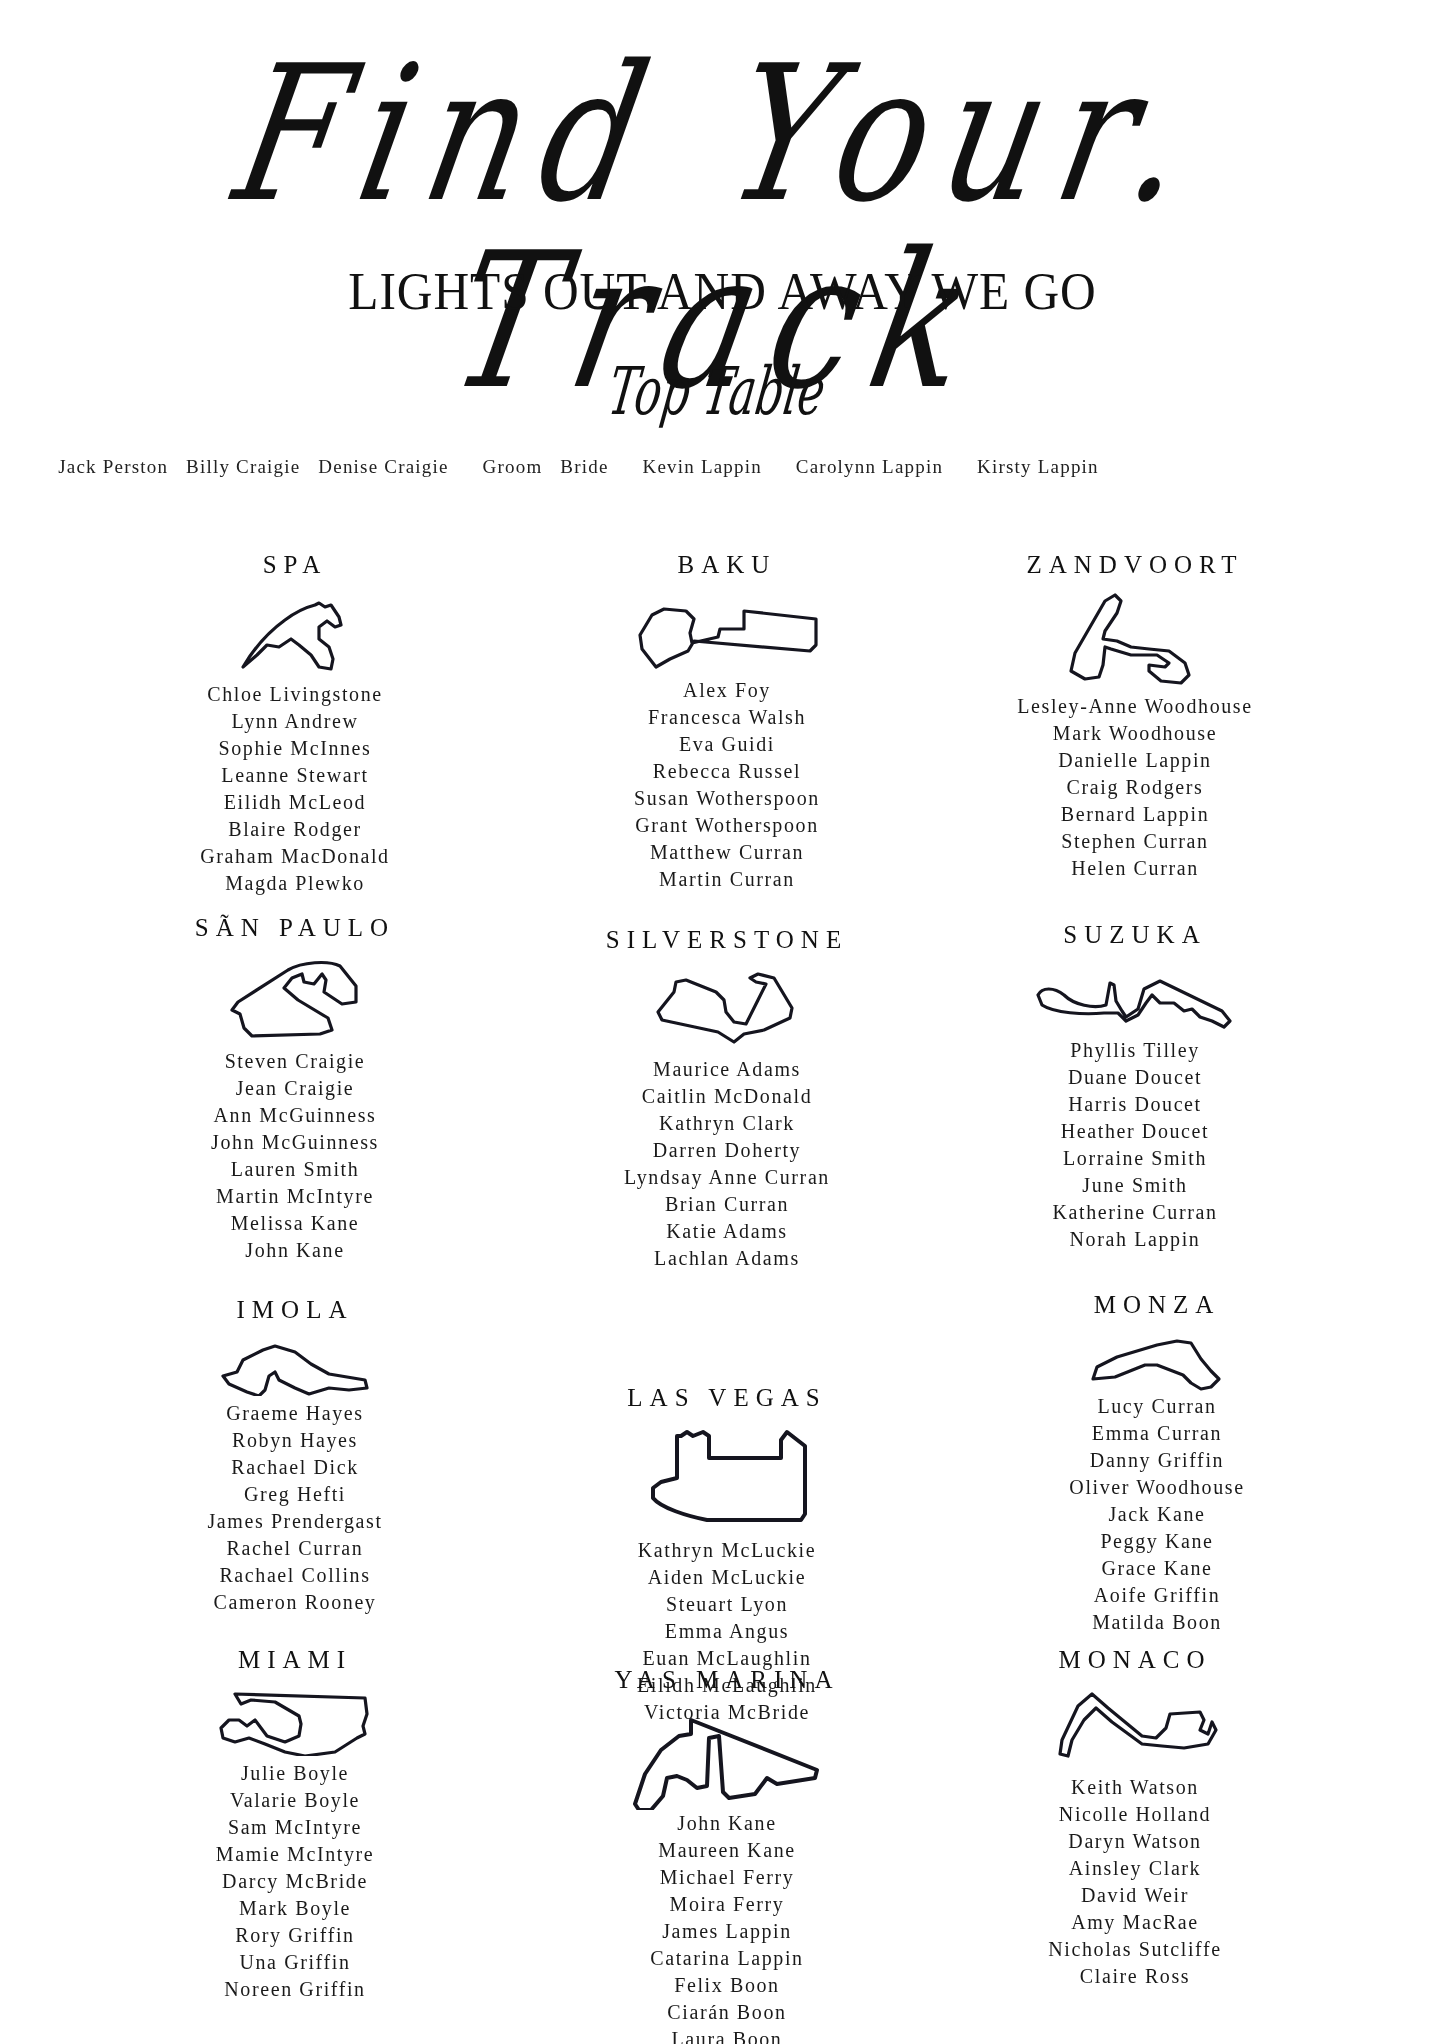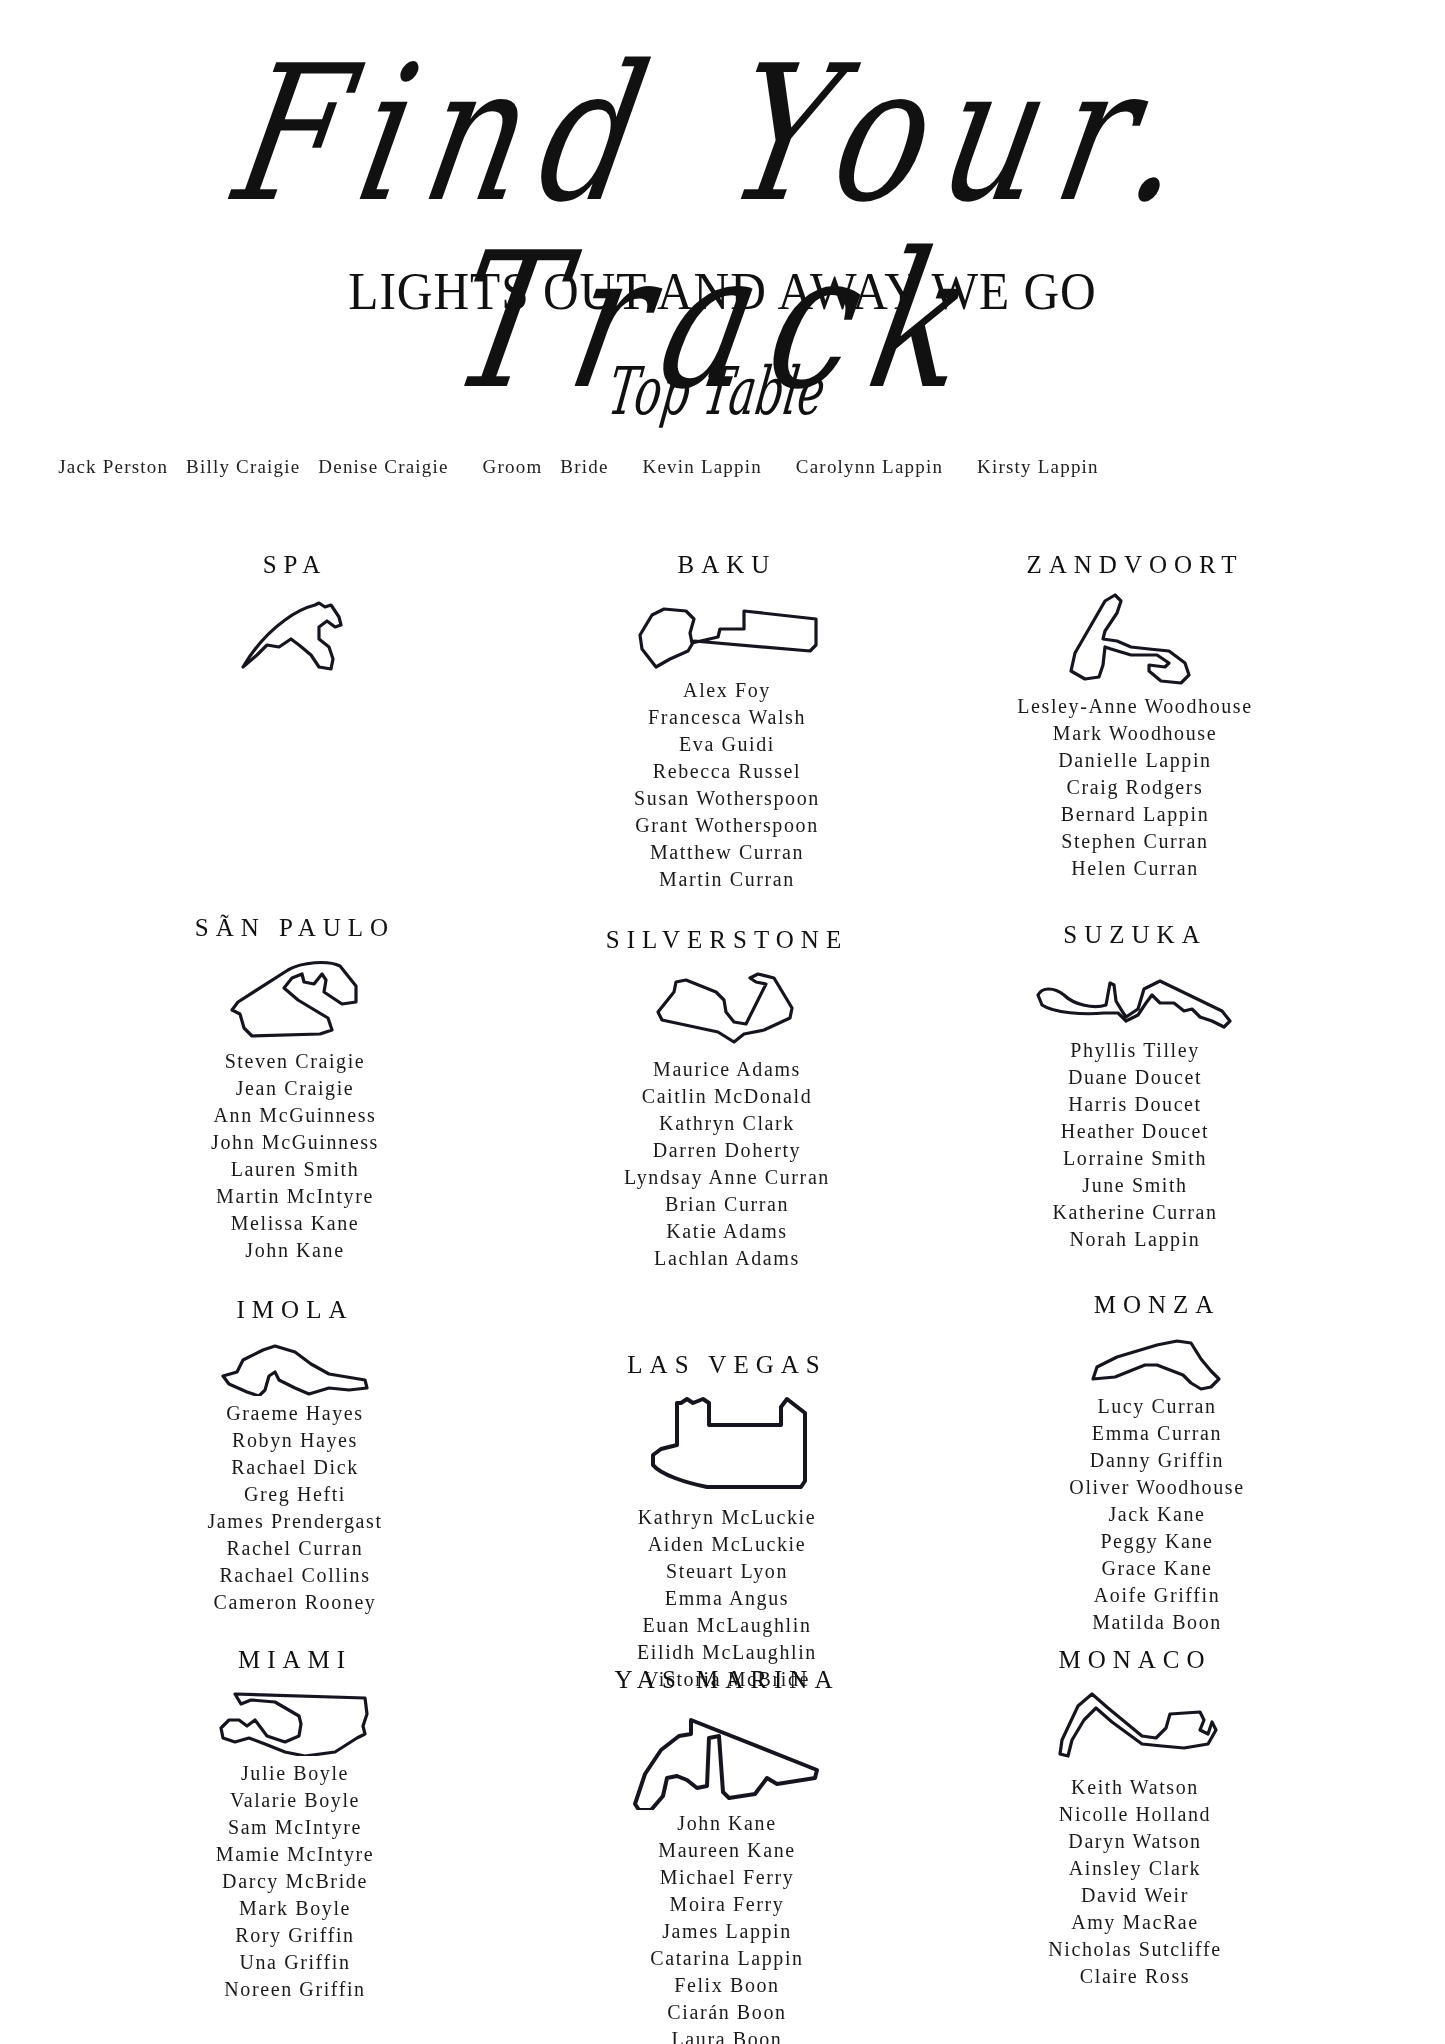--- a/index.html
+++ b/index.html
@@ -36,20 +36,30 @@
   <span class="gap">Kevin Lappin</span>
   <span class="gap">Carolynn Lappin</span>
   <span class="gap">Kirsty Lappin</span>
 </div>
 
 <div class="section" style="left:115px; top:535px;">
   <h2>SPA</h2>
   <svg class="track" width="120" height="78" viewBox="0 0 120 78" style="margin-top:6px">
     <path d="M8 72 C18 55 32 38 50 25 C62 16 72 12 80 10 L84 8 L90 12 L96 10 L104 22 L106 30 L100 32 L92 26 L84 32 L84 44 L94 52 L98 64 L96 74 L84 72 L76 60 L64 50 L56 44 L44 52 L32 50 L22 60 Z"></path>
   </svg>
+  <ul style="margin-top:8px">
+    <li>Chloe Livingstone</li>
+    <li>Lynn Andrew</li>
+    <li>Sophie McInnes</li>
+    <li>Leanne Stewart</li>
+    <li>Eilidh McLeod</li>
+    <li>Blaire Rodger</li>
+    <li>Graham MacDonald</li>
+    <li>Magda Plewko</li>
+  </ul>
 </div>
 
 <div class="section" style="left:547px; top:535px;">
   <h2>BAKU</h2>
   <svg class="track" width="186" height="70" viewBox="0 0 186 70" style="margin-top:22px">
     <path d="M22 66 L8 48 L6 34 L18 14 L30 8 L52 10 L60 18 L56 32 L58 42 L84 36 L86 28 L110 28 L110 10 L182 18 L182 44 L176 50 L60 40 L54 50 L36 58 Z"></path>
   </svg>
   <ul style="margin-top:6px">
     <li>Alex Foy</li>
     <li>Francesca Walsh</li>
@@ -139,21 +149,21 @@
     <li>Robyn Hayes</li>
     <li>Rachael Dick</li>
     <li>Greg Hefti</li>
     <li>James Prendergast</li>
     <li>Rachel Curran</li>
     <li>Rachael Collins</li>
     <li>Cameron Rooney</li>
   </ul>
 </div>
 
-<div class="section" style="left:547px; top:1335px;">
+<div class="section" style="left:547px; top:1368px;">
   <h2>LAS VEGAS</h2>
   <svg class="track" width="160" height="96" viewBox="0 0 160 96" style="margin-top:12px">
     <path d="M34 8 L40 4 L46 8 L56 4 L62 8 L62 30 L134 30 L134 12 L140 4 L158 18 L158 86 L154 92 L60 92 C40 88 14 80 6 70 L6 60 L14 54 L30 50 L30 8 Z" style="stroke-width:4"></path>
   </svg>
   <ul style="margin-top:13px">
     <li>Kathryn McLuckie</li>
     <li>Aiden McLuckie</li>
     <li>Steuart Lyon</li>
     <li>Emma Angus</li>
     <li>Euan McLaughlin</li>

